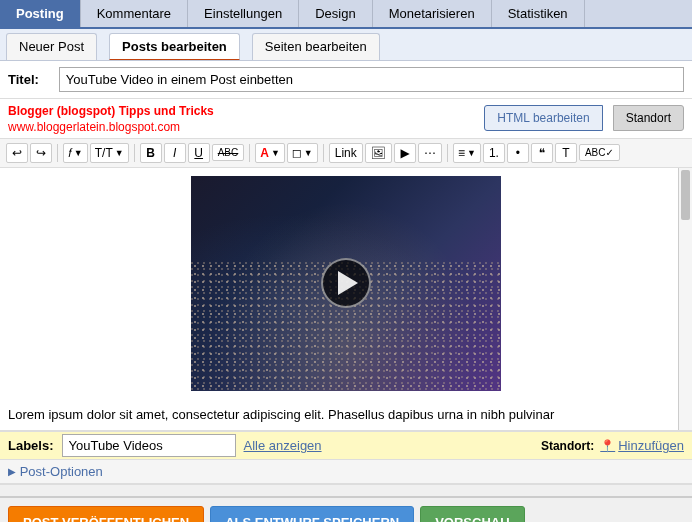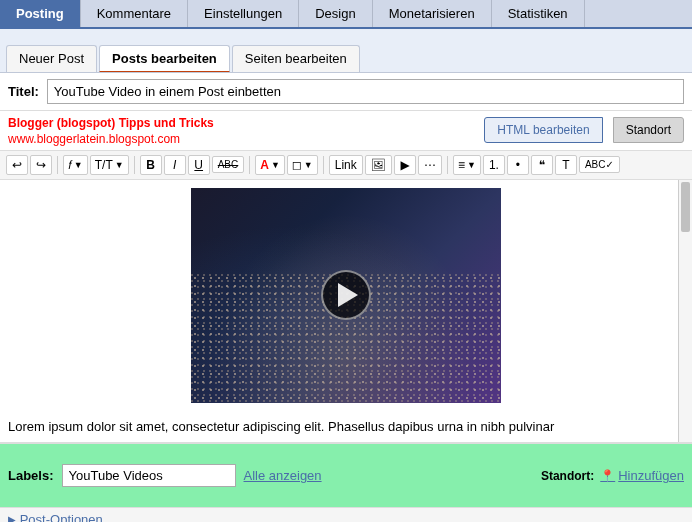--- a/index.html
+++ b/index.html
@@ -25,22 +25,22 @@
       background: #4a6ea8;
       color: #fff;
       font-weight: bold;
     }
 
     
     .sub-nav {
       display: flex;
       background: #e8eef8;
       border-bottom: 1px solid #c0c8d8;
-      padding: 16px 6px 0;
-      gap: 2px;
+      padding: 4px 6px 0;
+      gap: 12px;
     }
     .sub-nav-tab {
       padding: 5px 12px;
       font-size: 13px;
       cursor: pointer;
       border: 1px solid #c0c8d8;
       border-bottom: none;
       background: #f5f5f5;
       color: #000;
       border-radius: 3px 3px 0 0;
@@ -51,21 +51,21 @@
       font-weight: bold;
     }
 
     
     .title-row {
       display: flex;
       align-items: center;
       padding: 6px 8px;
       background: #fff;
       border-bottom: 1px solid #ddd;
-      gap: 8px;
+      gap: 20px;
     }
     .title-label {
       font-size: 13px;
       font-weight: bold;
       white-space: nowrap;
     }
     .title-input {
       flex: 1;
       padding: 4px 6px;
       font-size: 13px;
@@ -216,22 +216,22 @@
       padding: 6px 8px;
       font-size: 13px;
       color: #000;
       line-height: 1.5;
     }
 
     
     .labels-row {
       display: flex;
       align-items: center;
-      padding: 20px 8px;
-      background: #86efac;
+      padding: 2px 8px;
+      background: #fef9c3;
       border-top: 1px solid #ddd;
       border-bottom: 1px solid #ddd;
       gap: 8px;
     }
     .labels-label {
       font-size: 13px;
       font-weight: bold;
       white-space: nowrap;
     }
     .labels-input {

